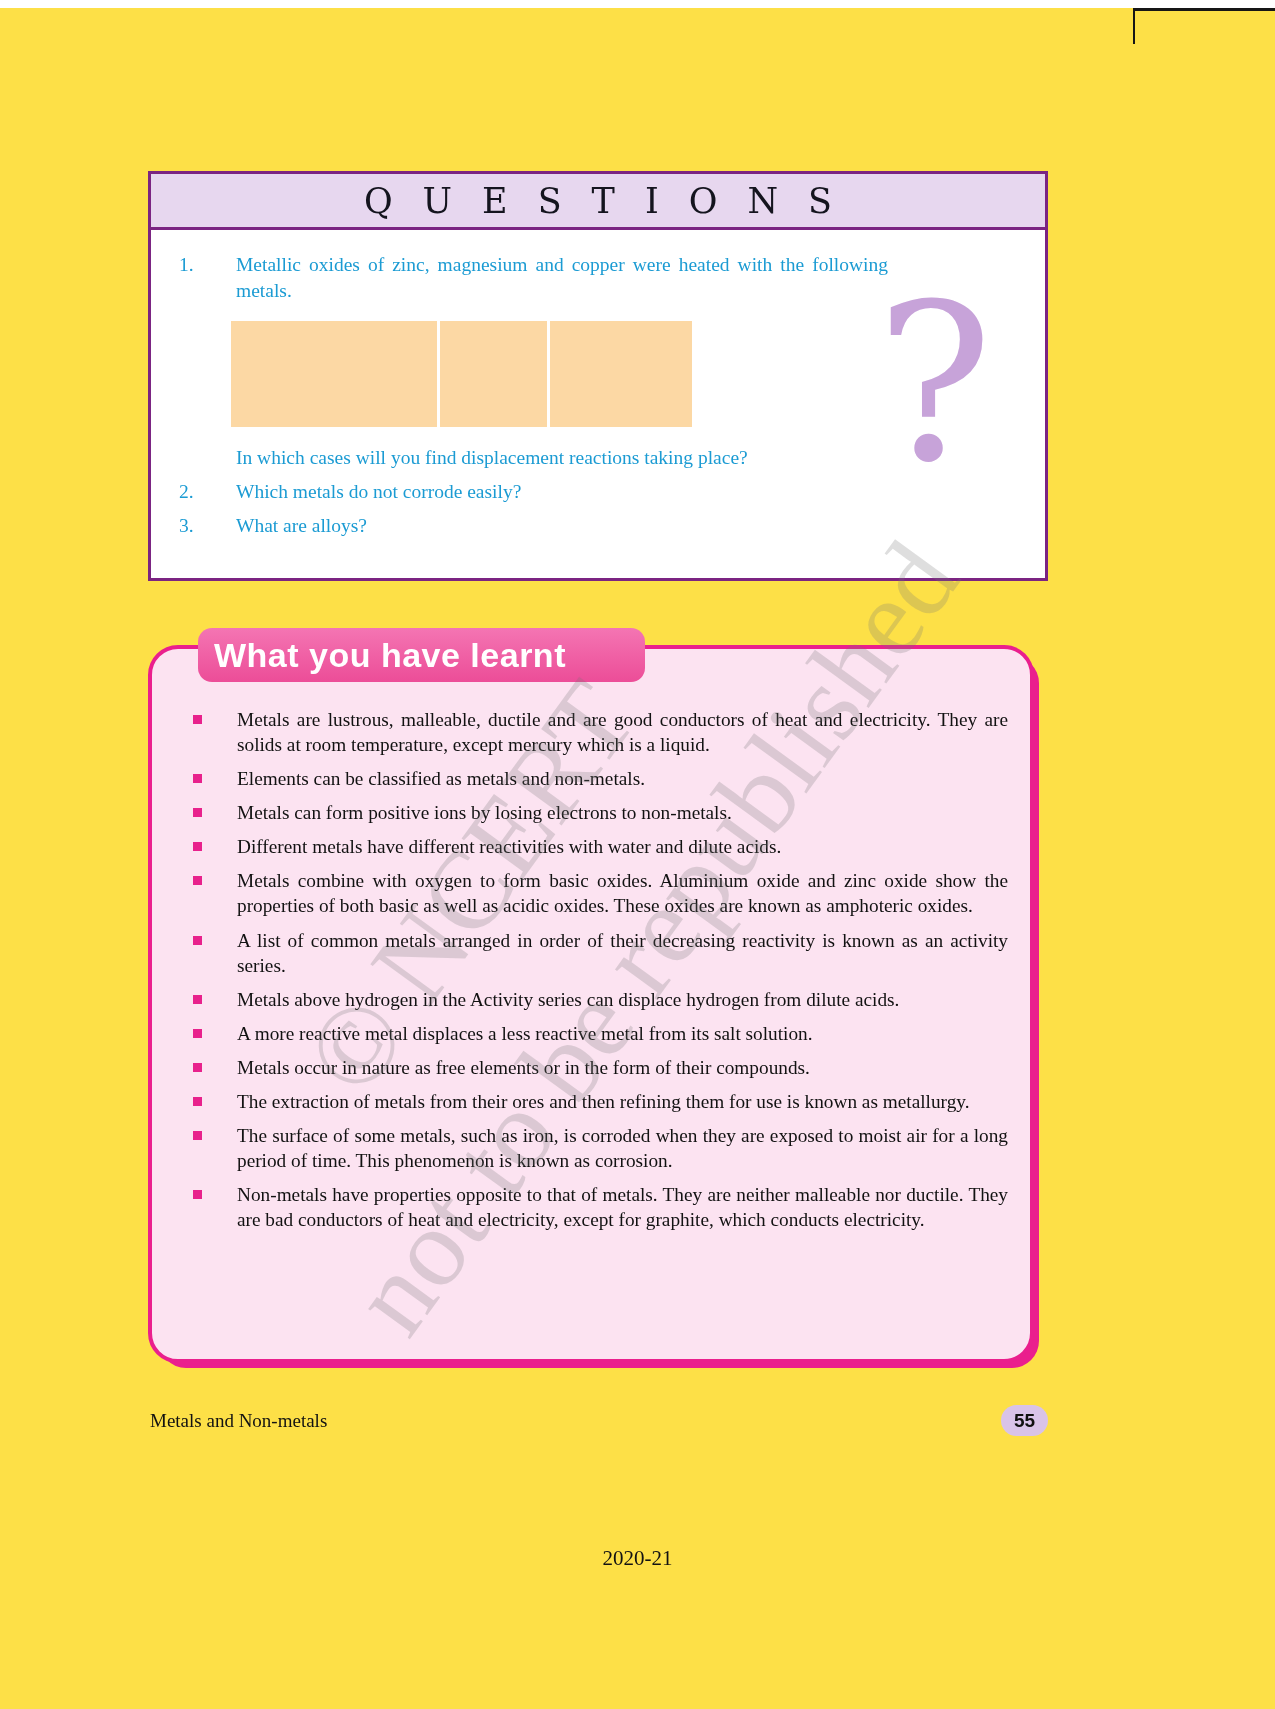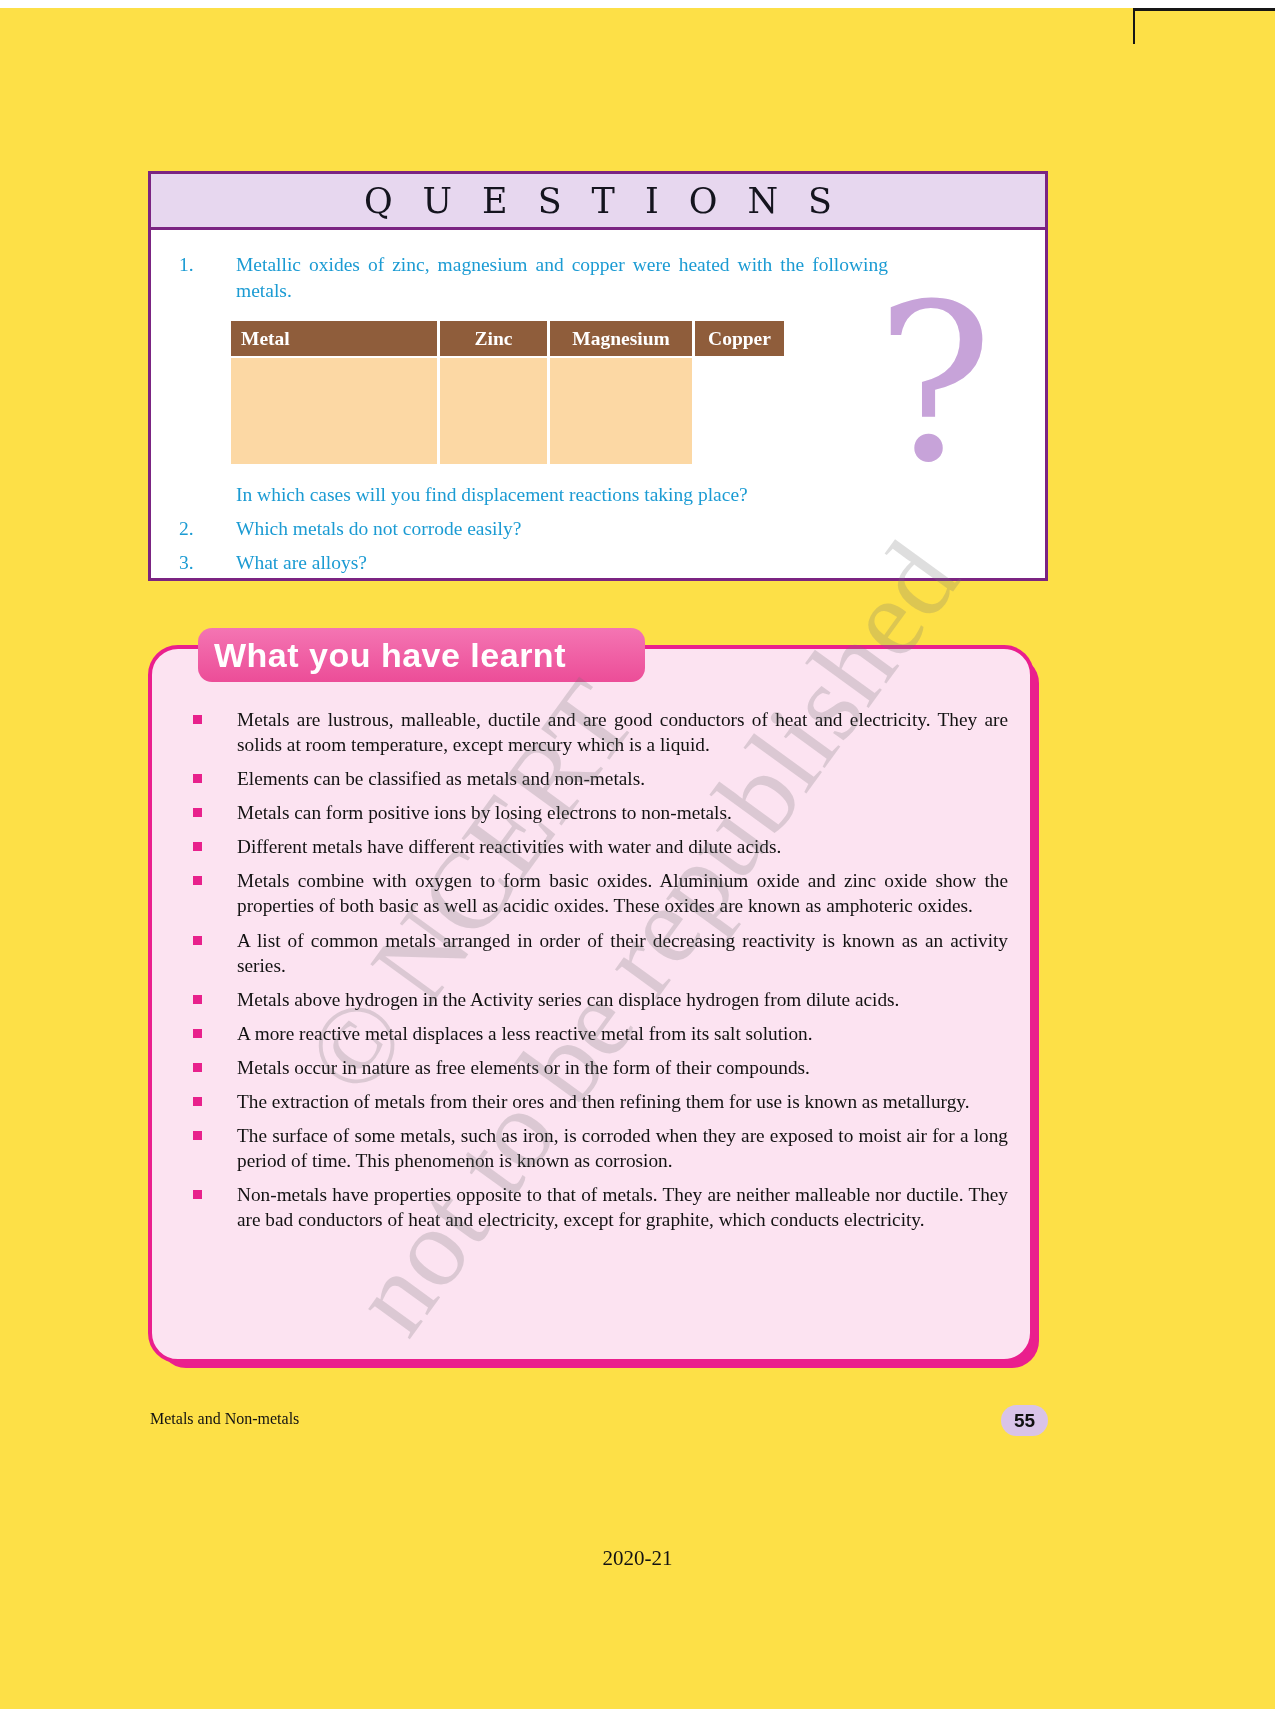--- a/index.html
+++ b/index.html
@@ -81,21 +81,21 @@
   
   .watermark {
     position:absolute; z-index:9; pointer-events:none; white-space:nowrap;
     font-family:"Liberation Serif", serif; color:rgba(115,115,115,0.24);
     transform:translate(-50%,-50%) rotate(-54deg);
   }
   .wm1 { left:470px; top:880px; font-size:112px; }
   .wm2 { left:655px; top:930px; font-size:112px; }
 
   
-  .footer-left { position:absolute; left:150px; top:1402px; font-size:16px; color:#121212; }
+  .footer-left { position:absolute; left:150px; top:1402px; font-size:19px; color:#121212; }
   .page-badge {
     position:absolute; left:1001px; top:1397px; width:47px; height:31px;
     background:#d9c3e8; border-radius:16px; display:flex; align-items:center;
     justify-content:center; font-family:"Liberation Sans", sans-serif;
     font-weight:bold; font-size:19px; color:#101010;
   }
   .year-mark { position:absolute; left:0; top:1538px; width:100%; text-align:center; font-size:21px; color:#121212; }
 </style>
 </head>
 <body>
@@ -109,26 +109,20 @@
       <span class="questions-title">QUESTIONS</span>
     </div>
     <div class="q-content">
 
       <div class="q-row">
         <span class="q-num">1.</span>
         <span class="q-text">Metallic oxides of zinc, magnesium and copper were heated with the following metals.</span>
       </div>
 
       <div class="q-table">
-        <div class="q-table-header">
-          <div class="q-th first">Metal</div>
-          <div class="q-th">Zinc</div>
-          <div class="q-th">Magnesium</div>
-          <div class="q-th">Copper</div>
-        </div>
         <div class="q-table-body">
           <div class="q-td"></div>
           <div class="q-td"></div>
           <div class="q-td"></div>
         </div>
       </div>
 
       <div class="q-row indent">
         <span class="q-text">In which cases will you find displacement reactions taking place?</span>
       </div>

